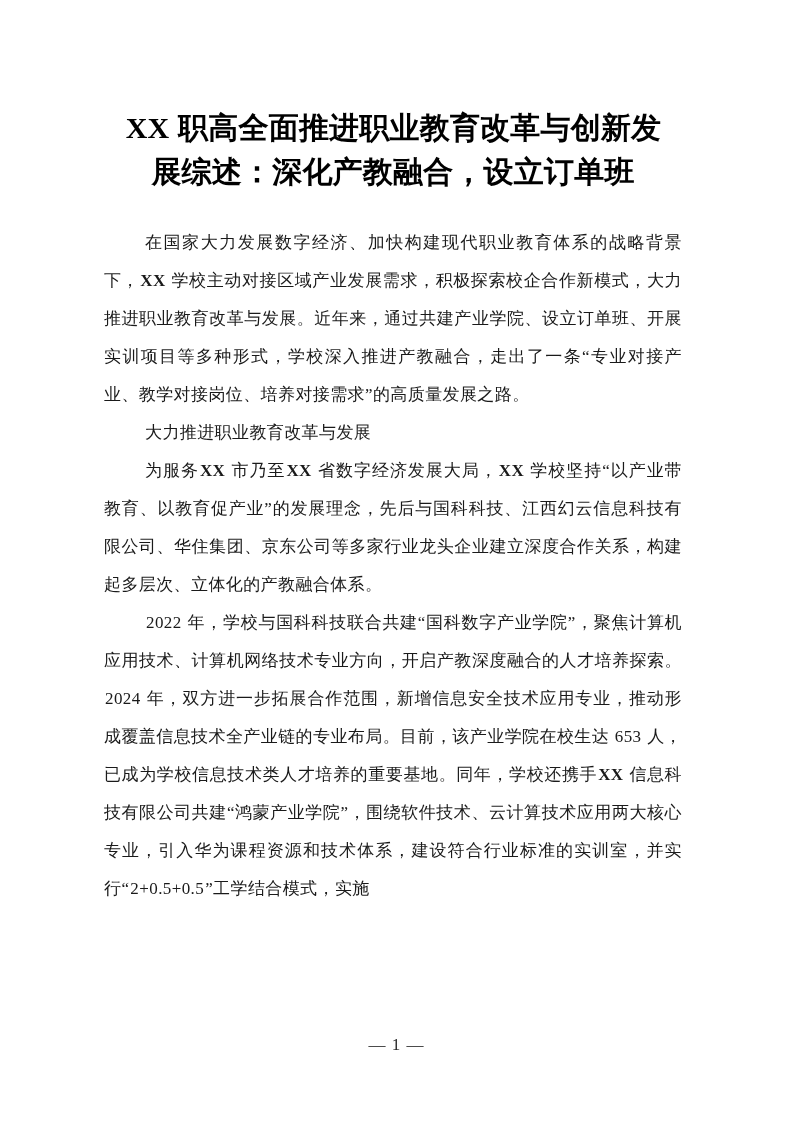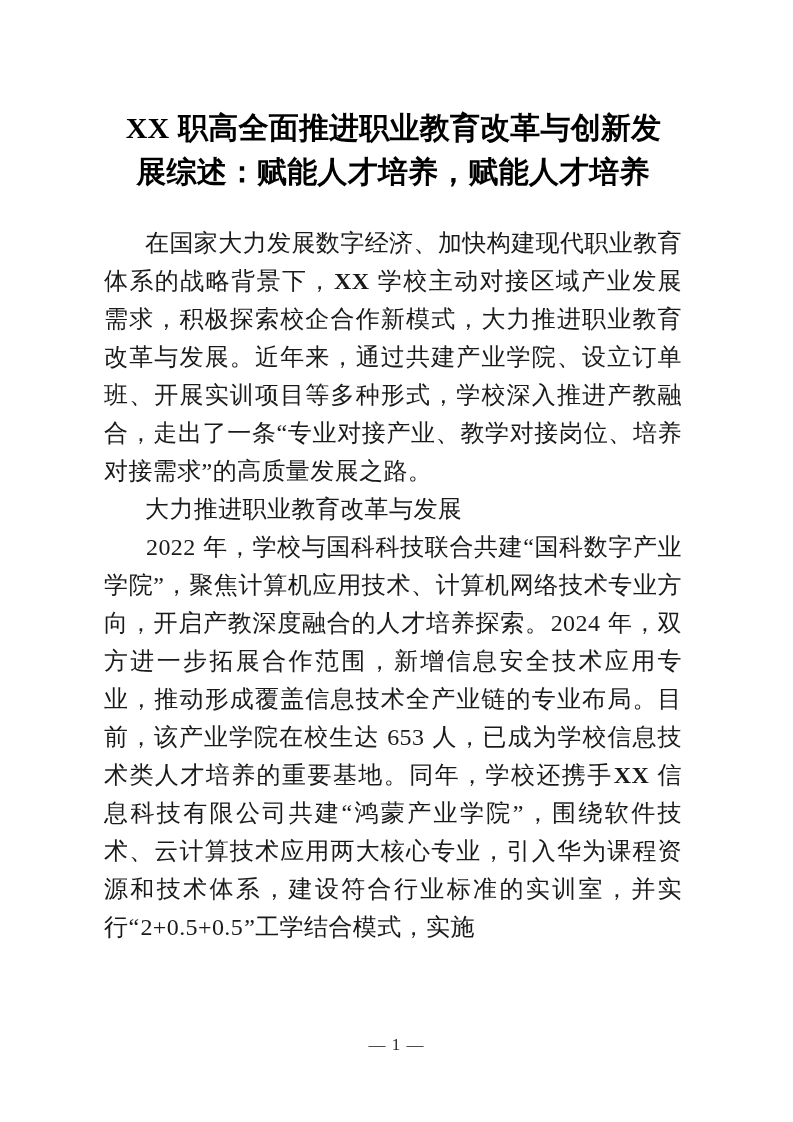--- a/index.html
+++ b/index.html
@@ -31,21 +31,21 @@
     text-align: center;
     margin: 0;
     padding-top: 106px;
     letter-spacing: 0.2px;
   }
   .body-block {
     margin-top: 30px;
   }
   p.para {
     font-family: "Liberation Serif", "DejaVu Serif", serif;
-    font-size: 24px;
+    font-size: 17px;
     line-height: 38px;
     color: #1a1a1a;
     margin: 0;
     text-align: justify;
     text-justify: inter-character;
     text-indent: 41px;
     letter-spacing: 0.4px;
   }
   p.para.subhead {
     text-align: left;
@@ -75,26 +75,27 @@
 </style>
 </head>
 <body>
 
 <div class="page">
 
   <div class="content">
 
     <h1 class="doc-title">
       <span><span class="latin">XX</span> 职高全面推进职业教育改革与创新发</span><br>
-      <span>展综述：赋能人才培养，赋能人才培养</span>
+      <span>展综述：深化产教融合，设立订单班</span>
     </h1>
 
     <div class="body-block">
       <p class="para">在国家大力发展数字经济、加快构建现代职业教育体系的战略背景下，<span class="latin">XX</span> 学校主动对接区域产业发展需求，积极探索校企合作新模式，大力推进职业教育改革与发展。近年来，通过共建产业学院、设立订单班、开展实训项目等多种形式，学校深入推进产教融合，走出了一条“专业对接产业、教学对接岗位、培养对接需求”的高质量发展之路。</p>
       <p class="para subhead">大力推进职业教育改革与发展</p>
+      <p class="para">为服务<span class="latin">XX</span> 市乃至<span class="latin">XX</span> 省数字经济发展大局，<span class="latin">XX</span> 学校坚持“以产业带教育、以教育促产业”的发展理念，先后与国科科技、江西幻云信息科技有限公司、华住集团、京东公司等多家行业龙头企业建立深度合作关系，构建起多层次、立体化的产教融合体系。</p>
       <p class="para"><span class="num">2022</span> 年，学校与国科科技联合共建“国科数字产业学院”，聚焦计算机应用技术、计算机网络技术专业方向，开启产教深度融合的人才培养探索。<span class="num">2024</span> 年，双方进一步拓展合作范围，新增信息安全技术应用专业，推动形成覆盖信息技术全产业链的专业布局。目前，该产业学院在校生达 <span class="num">653</span> 人，已成为学校信息技术类人才培养的重要基地。同年，学校还携手<span class="latin">XX</span> 信息科技有限公司共建“鸿蒙产业学院”，围绕软件技术、云计算技术应用两大核心专业，引入华为课程资源和技术体系，建设符合行业标准的实训室，并实行“<span class="num">2+0.5+0.5</span>”工学结合模式，实施</p>
     </div>
 
   </div>
 
   <div class="footer">— 1 —</div>
 
 </div>
 
 </body></html>

